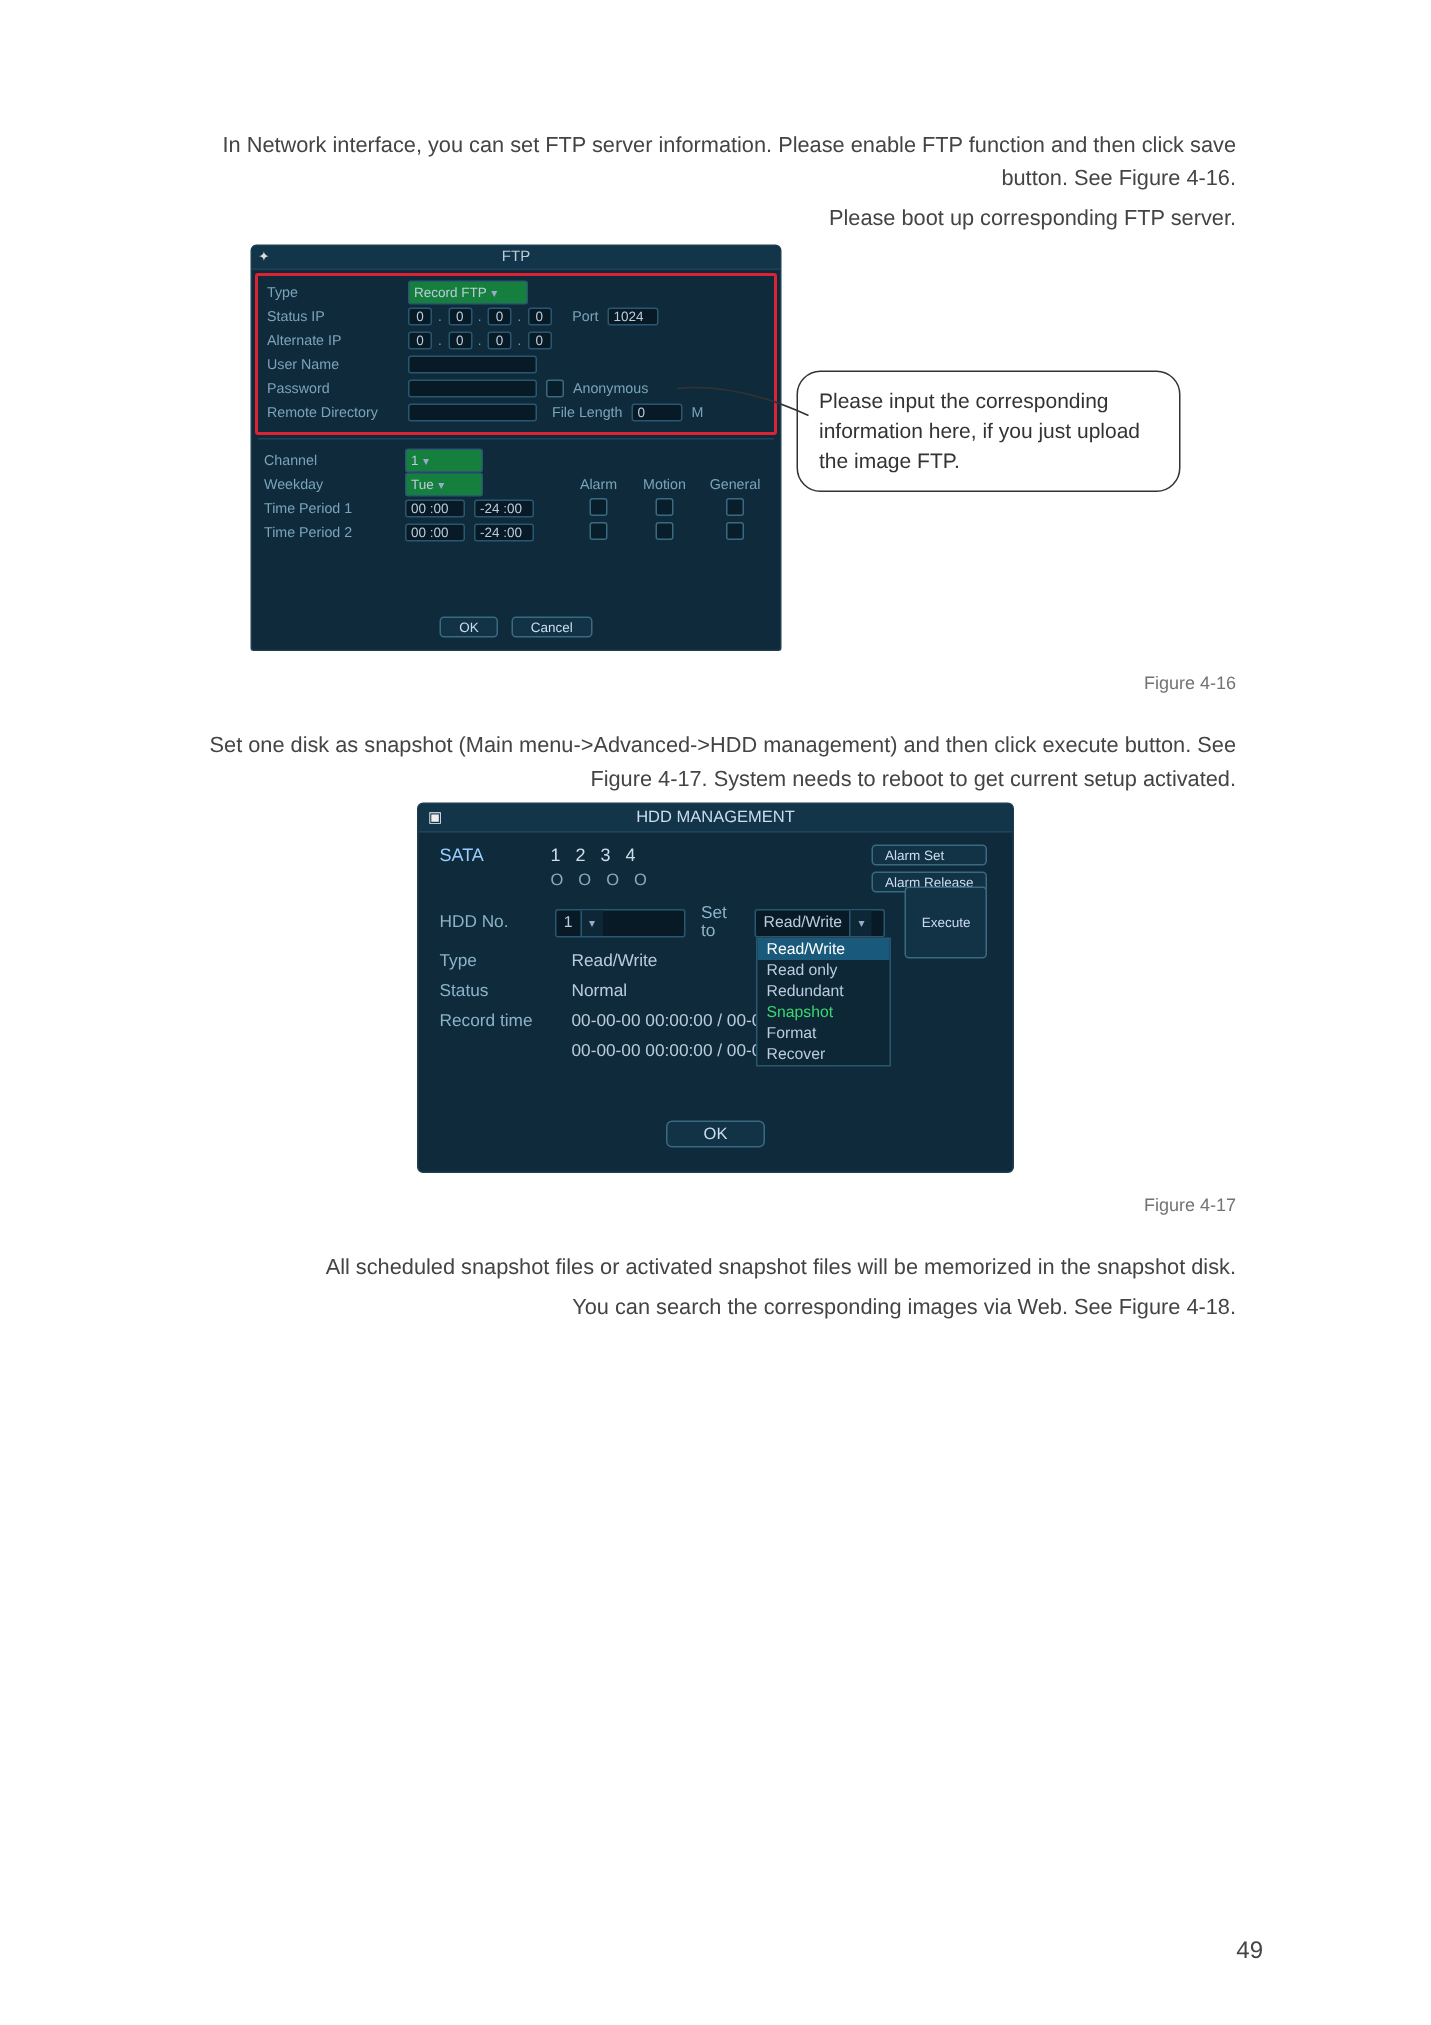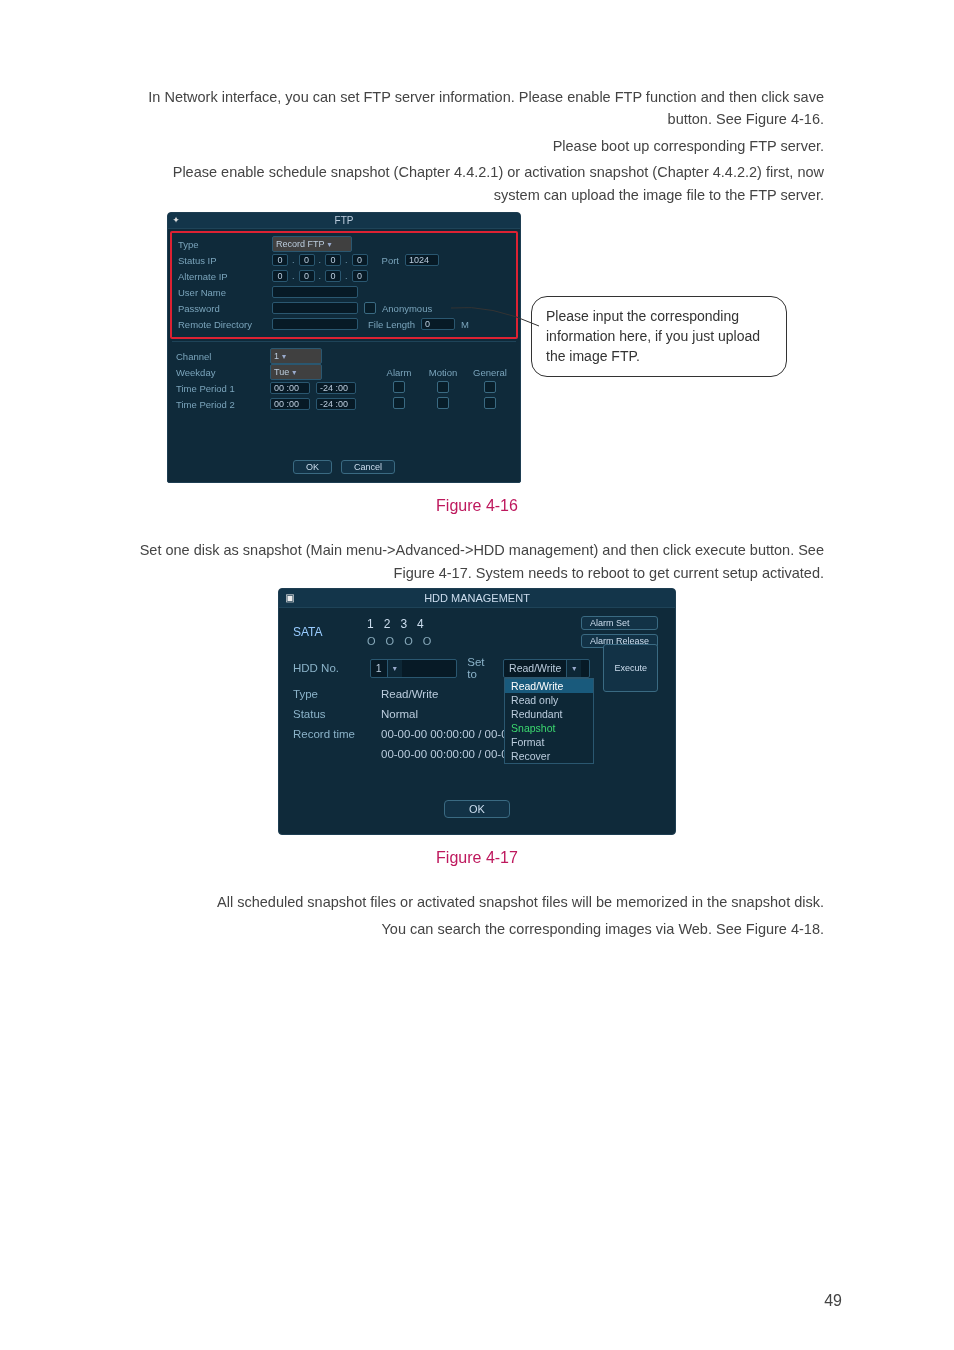--- a/index.html
+++ b/index.html
@@ -17,23 +17,23 @@
     min-height: 1350px;
   }
   .body-text {
     font-size: 14.5px;
     line-height: 1.55;
     color: #444;
     margin: 0 0 4px 0;
     text-align: right;
   }
   .figure-caption {
-    text-align: center;
-    font-size: 16px;
-    color: #be185d;
+    text-align: right;
+    font-size: 12px;
+    color: #737373;
     margin: 14px 0 24px 0;
   }
   .page-number {
     position: absolute;
     right: 112px;
     bottom: 40px;
     font-size: 16px;
     color: #444;
   }
 
@@ -96,21 +96,21 @@
     height: 12px;
     border-radius: 2px;
     color: #bcd;
     font-size: 9px;
     padding: 0 3px;
     box-sizing: border-box;
   }
   .ip-oct { width: 16px; text-align: center; }
   .ip-dot { color: #7aa4bb; font-size: 9px; margin: 0 -2px;}
   .ftp-select {
-    background: #404040;
+    background: #15803d;
     border: 1px solid #2a5770;
     color: #bcd;
     font-size: 9px;
     height: 14px;
     display: inline-flex;
     align-items: center;
     padding: 0 3px;
     border-radius: 2px;
     position: relative;
   }
@@ -203,21 +203,21 @@
   }
   .hdd-title .corner-icon-h {
     position: absolute; left: 4px; top: 3px;
     width: 14px; height: 12px; color:#eee; font-size:10px;
   }
   .hdd-body {
     padding: 8px 14px 6px 14px;
   }
   .sata-row {
     display: flex;
-    align-items: center;
+    align-items: flex-start;
     gap: 14px;
   }
   .sata-label { color: #9cf; width: 60px; font-size: 12px;}
   .sata-nums { color: #cde; font-size: 12px; letter-spacing: 10px; }
   .sata-dots { color: #8ab; font-size: 11px; letter-spacing: 10px; margin-top: 4px;}
   .alarm-btns {
     margin-left: auto;
   }
   .alarm-btns .ftp-btn { padding: 1px 8px;}
   .hdd-row {
@@ -254,21 +254,20 @@
     color:#cde;font-size:11px;padding:2px 24px;border-radius:4px;
   }
 </style>
 </head>
 <body>
 
 <div class="page">
 
   <p class="body-text">In Network interface, you can set FTP server information. Please enable FTP function and then click save button. See Figure 4-16.</p>
   <p class="body-text">Please boot up corresponding FTP server.</p>
-  <p class="body-text">Please enable schedule snapshot (Chapter 4.4.2.1) or activation snapshot (Chapter 4.4.2.2) first, now system can upload the image file to the FTP server.</p>
 
   <div class="fig416-wrap">
     <div class="ftp-panel">
       <div class="ftp-title">
         <span class="corner-icon">✦</span>
         <span>FTP</span>
       </div>
 
       <div class="ftp-top-box">
         <div class="ftp-row">

